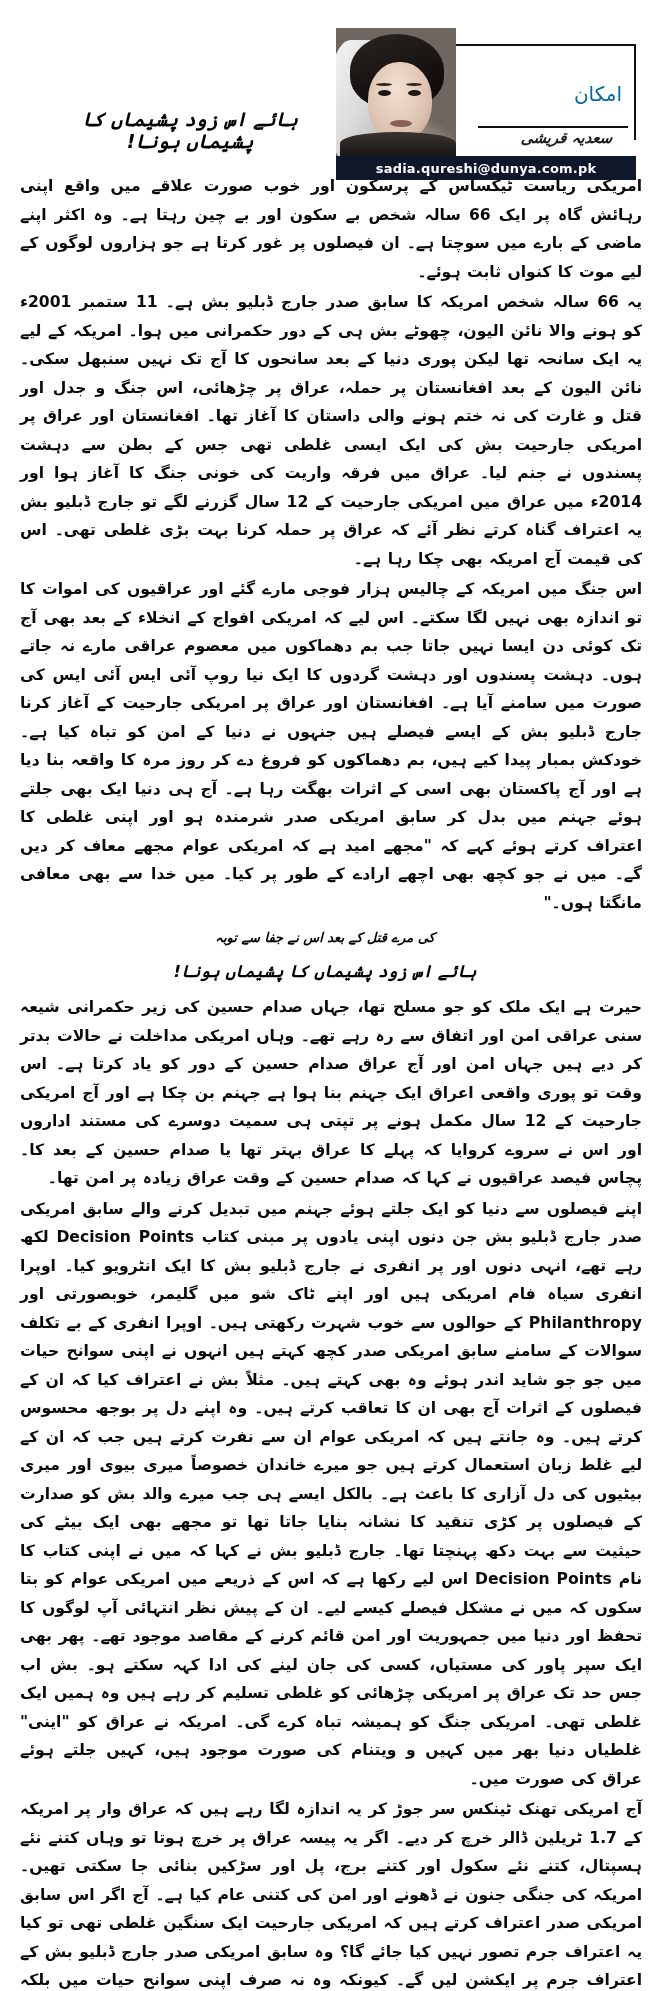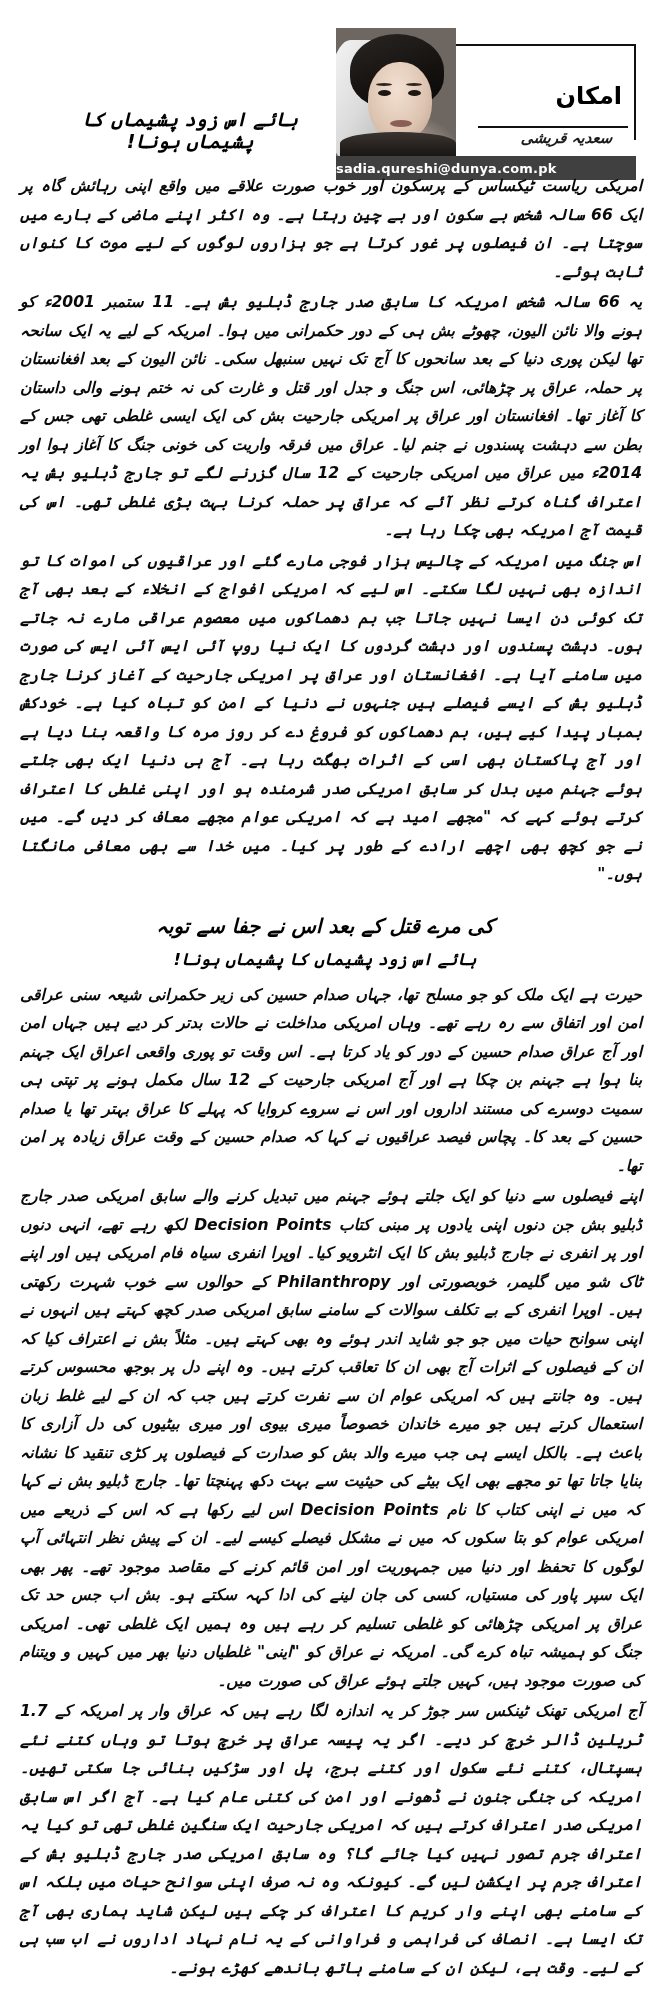--- a/index.html
+++ b/index.html
@@ -42,24 +42,24 @@
     border-top: 2px solid #111;
     border-right: 2px solid #111;
     box-sizing: border-box;
     background: #ffffff;
   }
   .masthead-title {
     position: absolute;
     top: 56px;
     right: 14px;
     font-family: "DejaVu Sans", sans-serif;
-    font-size: 24px;
-    font-weight: bold;
+    font-size: 20px;
+    font-weight: normal;
     line-height: 1;
-    color: #000000;
+    color: #0369a1;
     letter-spacing: -1px;
     direction: rtl;
   }
   .masthead-rule {
     position: absolute;
     top: 98px;
     right: 8px;
     width: 150px;
     height: 2px;
     background: #111;
@@ -155,25 +155,25 @@
     height: 24px;
     border-radius: 48% 48% 0 0;
     background: linear-gradient(180deg, #3a3430 0%, #191614 100%);
   }
   .email-bar {
     position: absolute;
     top: 128px;
     left: 0;
     width: 300px;
     height: 24px;
-    background: #404040;
+    background: #0f172a;
     color: #ffffff;
     display: flex;
     align-items: center;
-    justify-content: flex-start;
+    justify-content: center;
     direction: ltr;
   }
   .email-bar span {
     font-family: "DejaVu Sans", sans-serif;
     font-size: 13px;
     font-weight: bold;
     letter-spacing: 0.2px;
   }
 
   
@@ -201,26 +201,25 @@
     text-justify: inter-word;
   }
   .para {
     margin: 0 0 2px 12px;
     font-size: 15.6px;
     line-height: 28.5px;
     font-weight: 600;
     color: #0a0a0a;
     text-align: justify;
     word-spacing: 1px;
-    font-style: italic;
   }
   .centerline {
-    margin: 22px 0 4px 0;
+    margin: 6px 0 4px 0;
     text-align: center;
-    font-size: 20px;
+    font-size: 13px;
     line-height: 30px;
     font-weight: bold;
     font-style: italic;
     color: #000;
   }
   .subhead {
     margin: 4px 0 6px 0;
     text-align: center;
     font-size: 16.5px;
     line-height: 30px;

